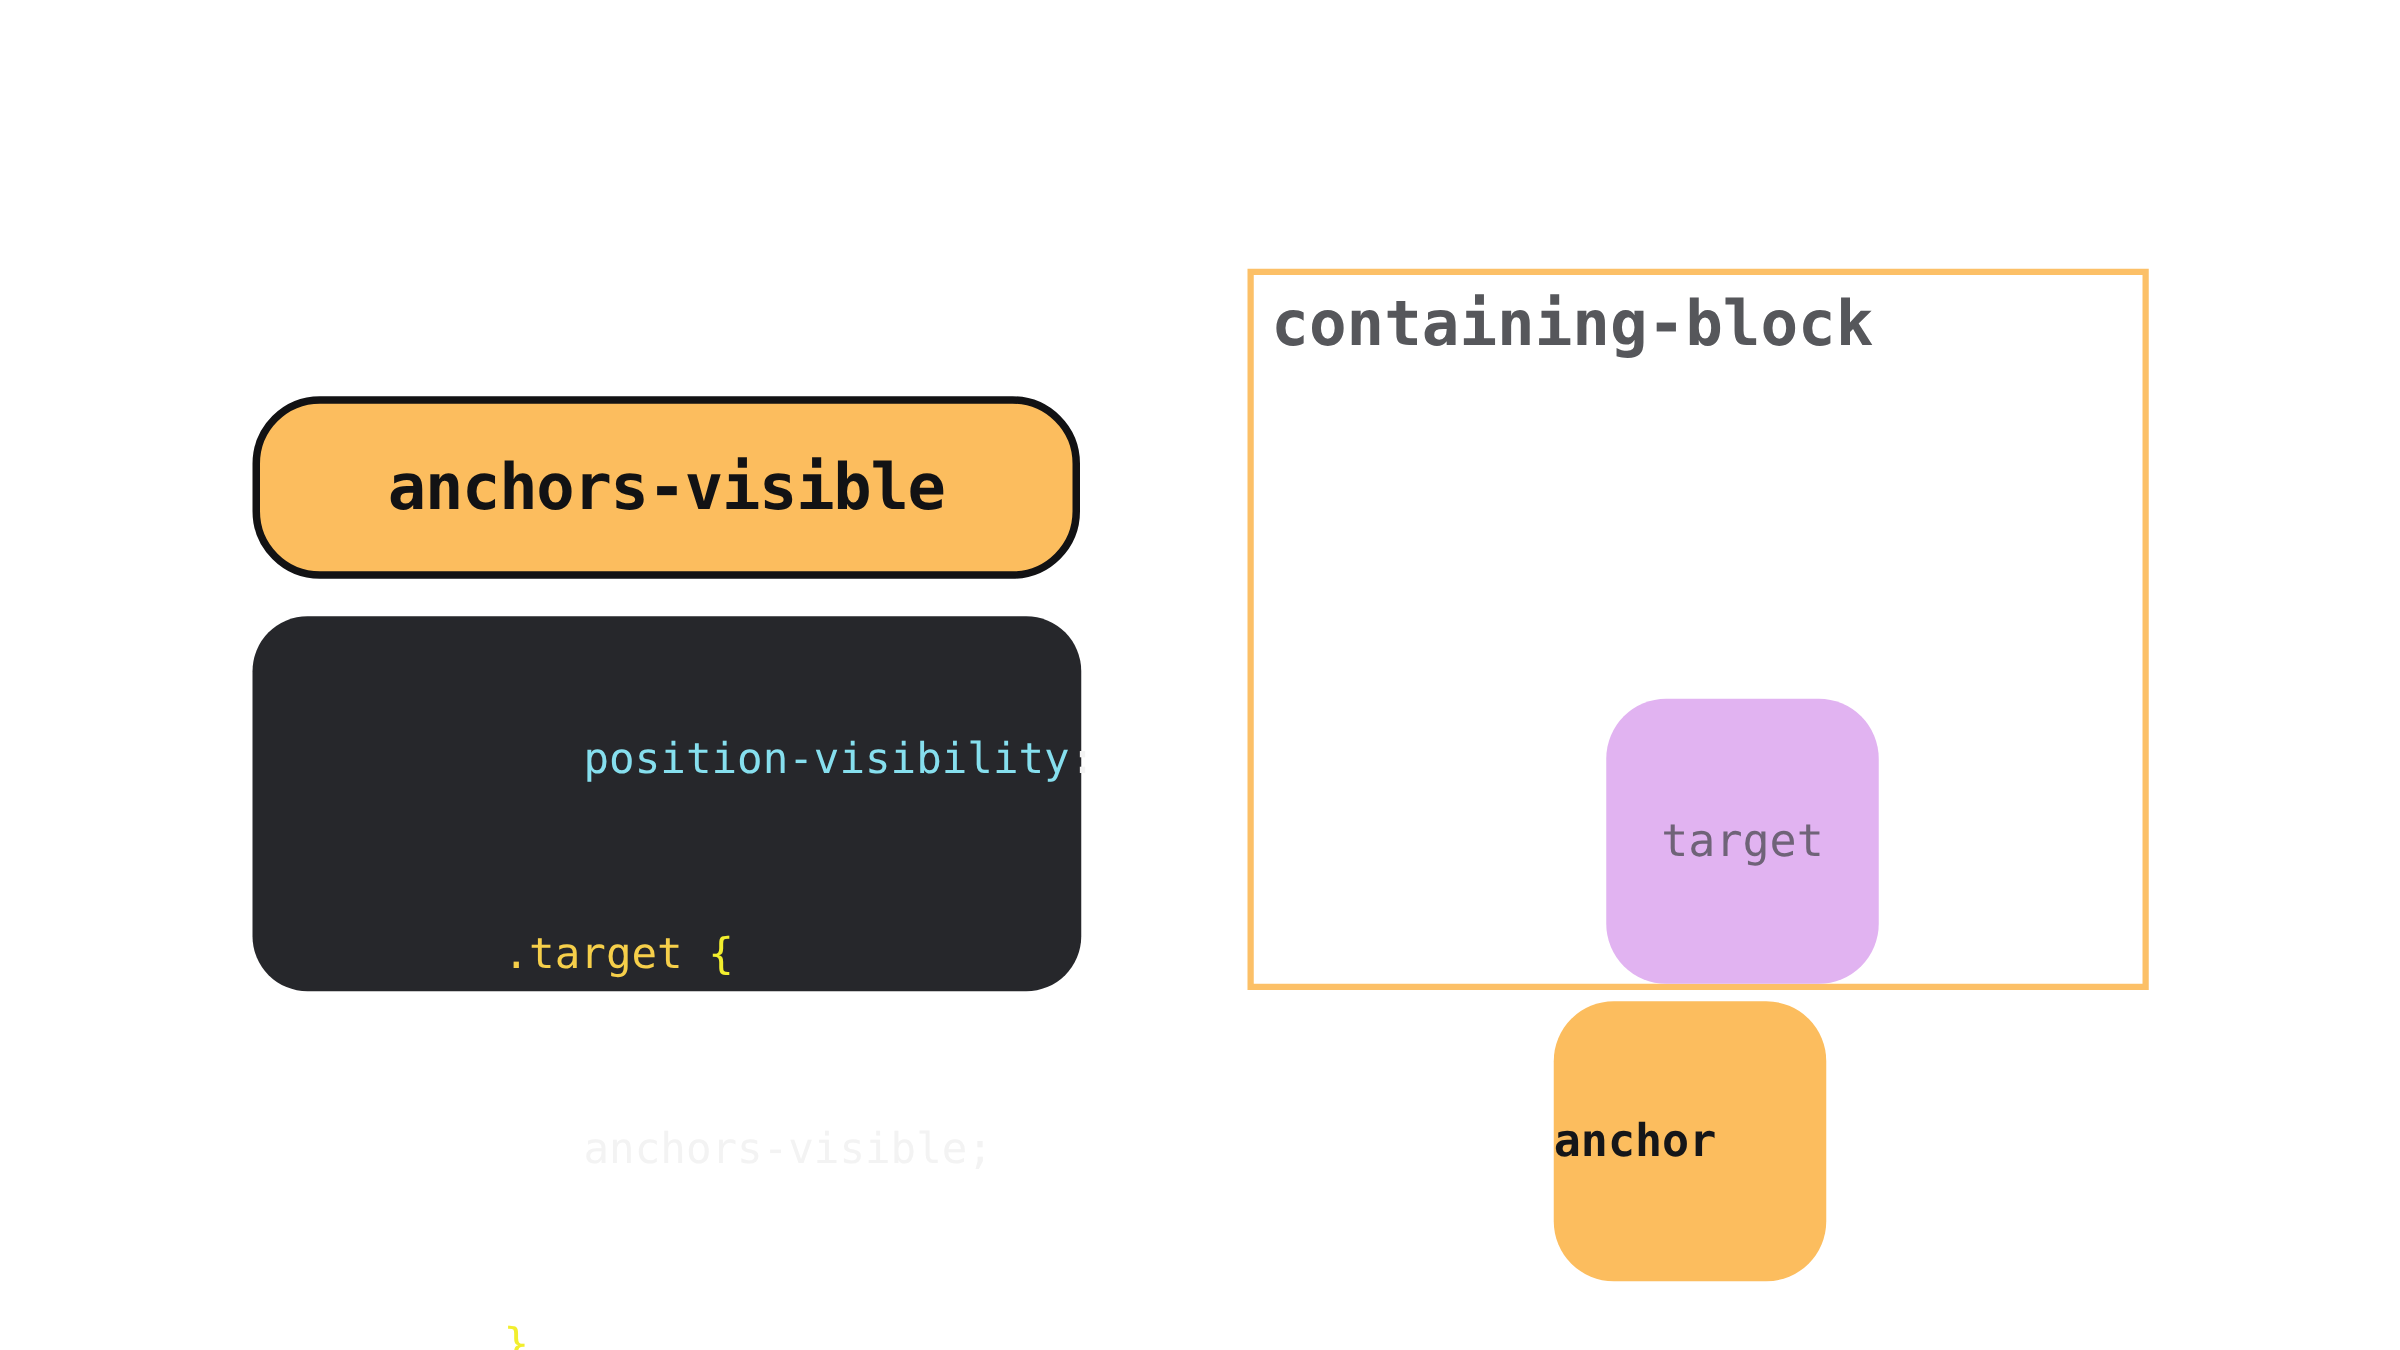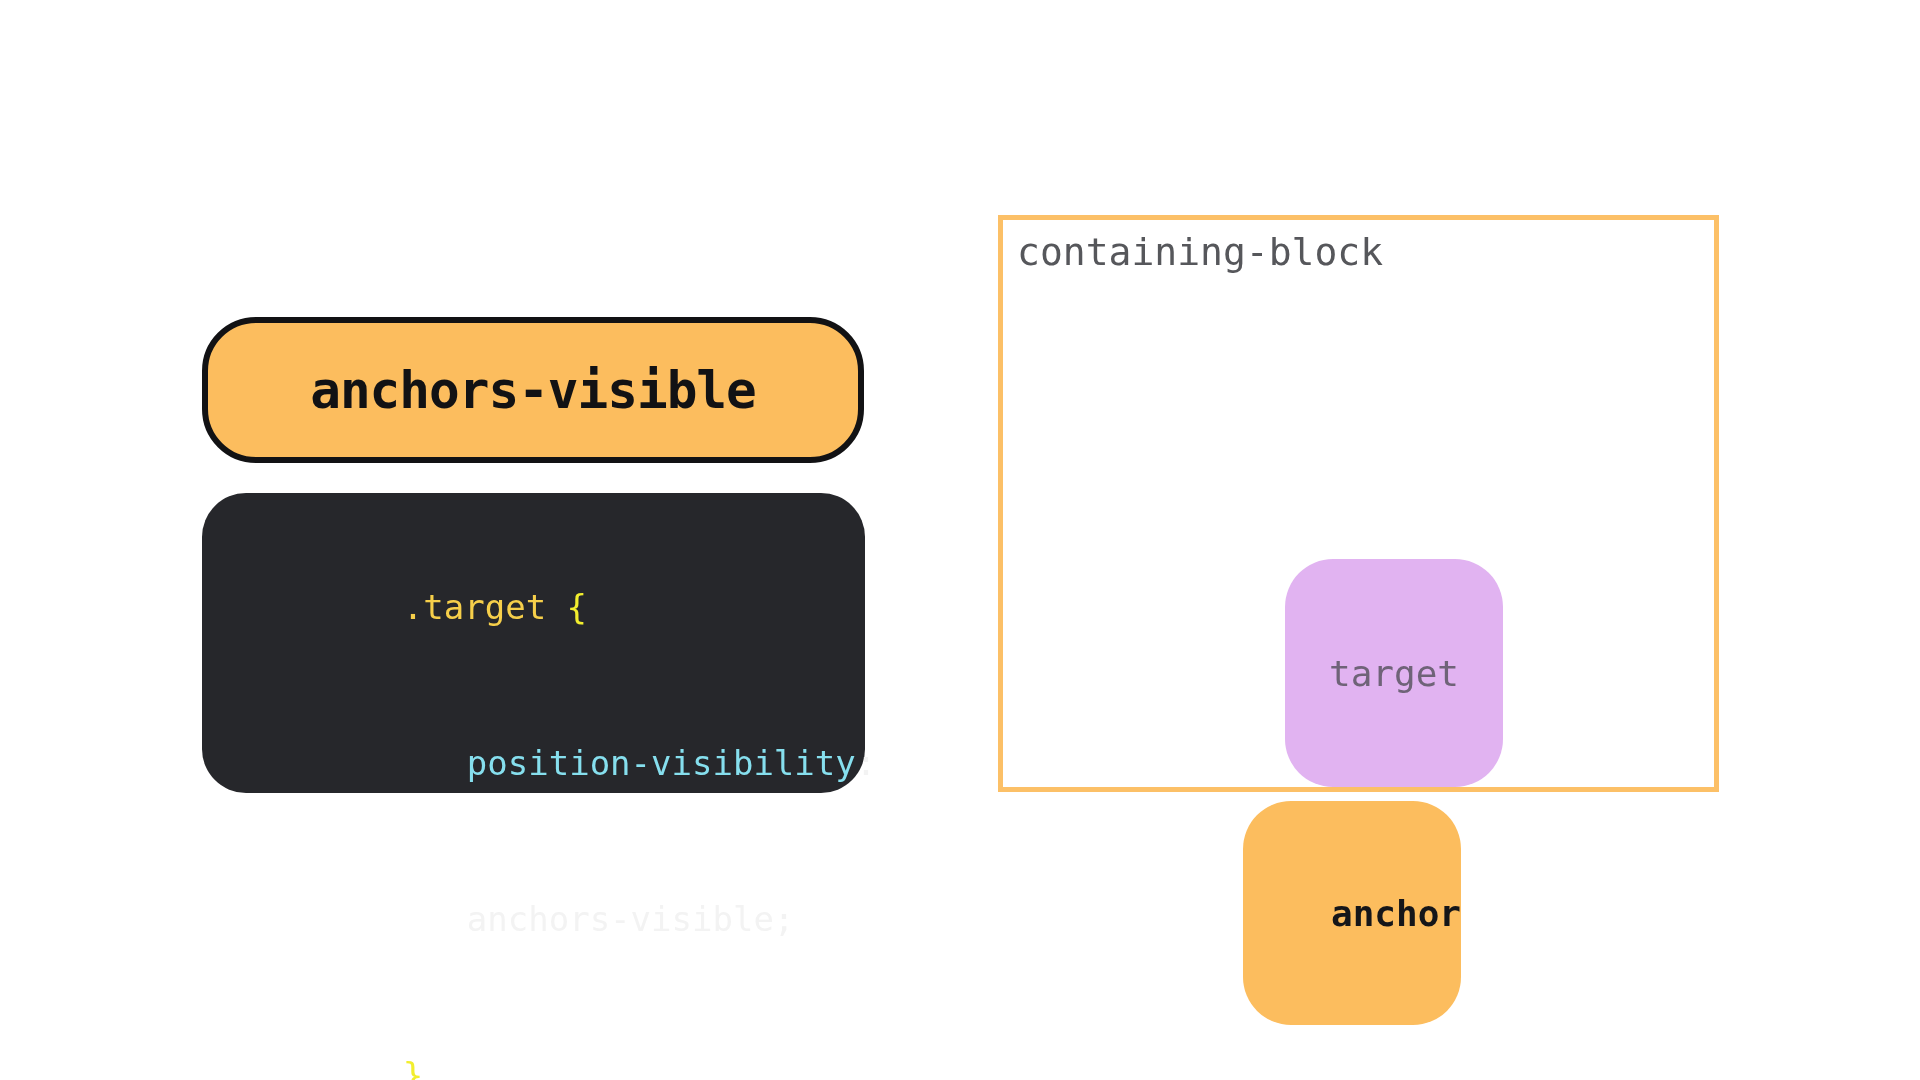--- a/index.html
+++ b/index.html
@@ -72,23 +72,24 @@
     width: 721px;
     height: 577px;
     box-sizing: border-box;
     background: #ffffff;
     border: 5px solid #fcc067;
   }
   .containing-block-label {
     position: absolute;
     left: 14px;
     top: 10px;
-    font-size: 38px;
+    font-size: 50px;
     color: #56575b;
     white-space: pre;
+    font-weight: bold;
   }
 
   
   .target-box {
     position: absolute;
     left: 1243px;
     top: 559px;
     width: 218px;
     height: 228px;
     background: #e1b3f1;
@@ -105,43 +106,43 @@
   .anchor-box {
     position: absolute;
     left: 1243px;
     top: 801px;
     width: 218px;
     height: 224px;
     background: #fcbd5e;
     border-radius: 48px;
     display: flex;
     align-items: center;
-    justify-content: flex-end;
+    justify-content: flex-start;
   }
   .anchor-box .box-label {
     font-size: 36px;
     font-weight: 700;
     color: #151619;
   }
 </style>
 </head>
 <body>
 
 <div class="canvas">
 
   <div class="value-pill">
     <span class="pill-label">anchors-visible</span>
   </div>
 
   <div class="code-block">
+    <div class="code-line indent">
+      <span class="tok-prop">position-visibility</span><span class="tok-plain">:</span>
+    </div>
     <div class="code-line">
       <span class="tok-selector">.target </span><span class="tok-brace">{</span>
-    </div>
-    <div class="code-line indent">
-      <span class="tok-prop">position-visibility</span><span class="tok-plain">:</span>
     </div>
     <div class="code-line indent">
       <span class="tok-plain">anchors-visible;</span>
     </div>
     <div class="code-line">
       <span class="tok-brace">}</span>
     </div>
   </div>
 
   <div class="containing-block">

